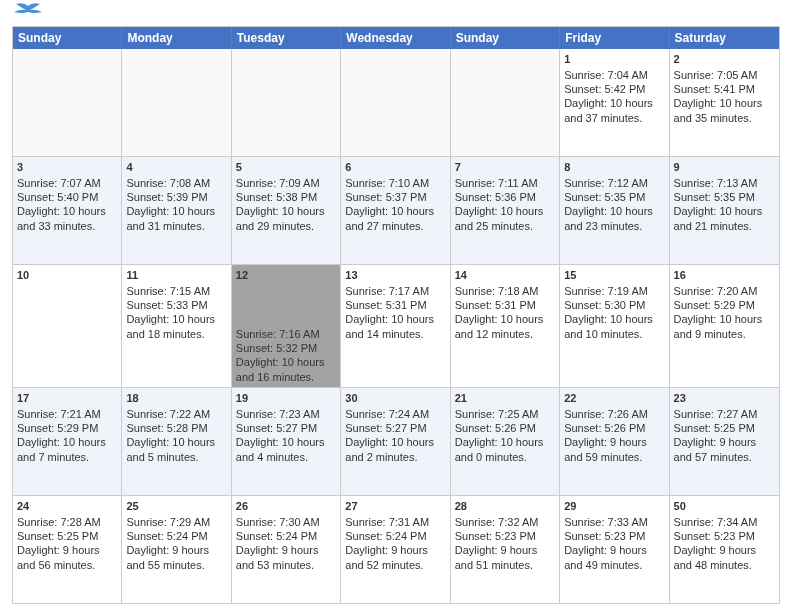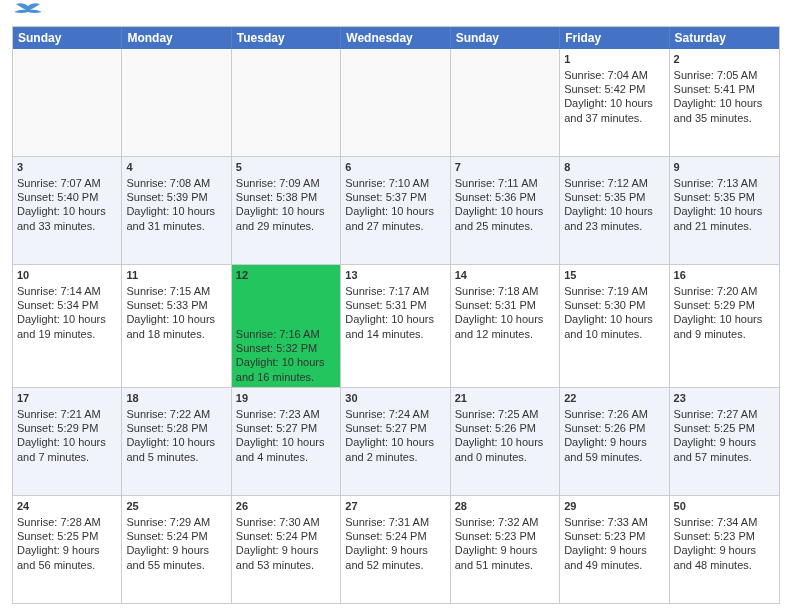--- a/index.html
+++ b/index.html
@@ -202,31 +202,28 @@
           <div class="cal-cell" style="background: rgb(240, 244, 250);">
             <div class="day-num">9</div>
             <div class="cell-info" style="white-space: pre-line;">Sunrise: 7:13 AM
 Sunset: 5:35 PM
 Daylight: 10 hours and 21 minutes.</div>
           </div>
         </div>
         <div class="cal-row">
           <div class="cal-cell" style="background: rgb(255, 255, 255);">
             <div class="day-num">10</div>
-            <div class="cell-info" style="white-space: pre-line;">Sunrise: 7:14 AM
-Sunset: 5:34 PM
-Daylight: 10 hours and 19 minutes.</div>
           </div>
           <div class="cal-cell" style="background: rgb(255, 255, 255);">
             <div class="day-num">11</div>
             <div class="cell-info" style="white-space: pre-line;">Sunrise: 7:15 AM
 Sunset: 5:33 PM
 Daylight: 10 hours and 18 minutes.</div>
           </div>
-          <div class="cal-cell" style="background: #22c55e;">
+          <div class="cal-cell" style="background: #a3a3a3;">
             <div class="day-num">12</div>
             <div class="cell-info" style="white-space: pre-line; margin-top: 44px;">Sunrise: 7:16 AM
 Sunset: 5:32 PM
 Daylight: 10 hours and 16 minutes.</div>
           </div>
           <div class="cal-cell" style="background: rgb(255, 255, 255);">
             <div class="day-num">13</div>
             <div class="cell-info" style="white-space: pre-line;">Sunrise: 7:17 AM
 Sunset: 5:31 PM
 Daylight: 10 hours and 14 minutes.</div>

